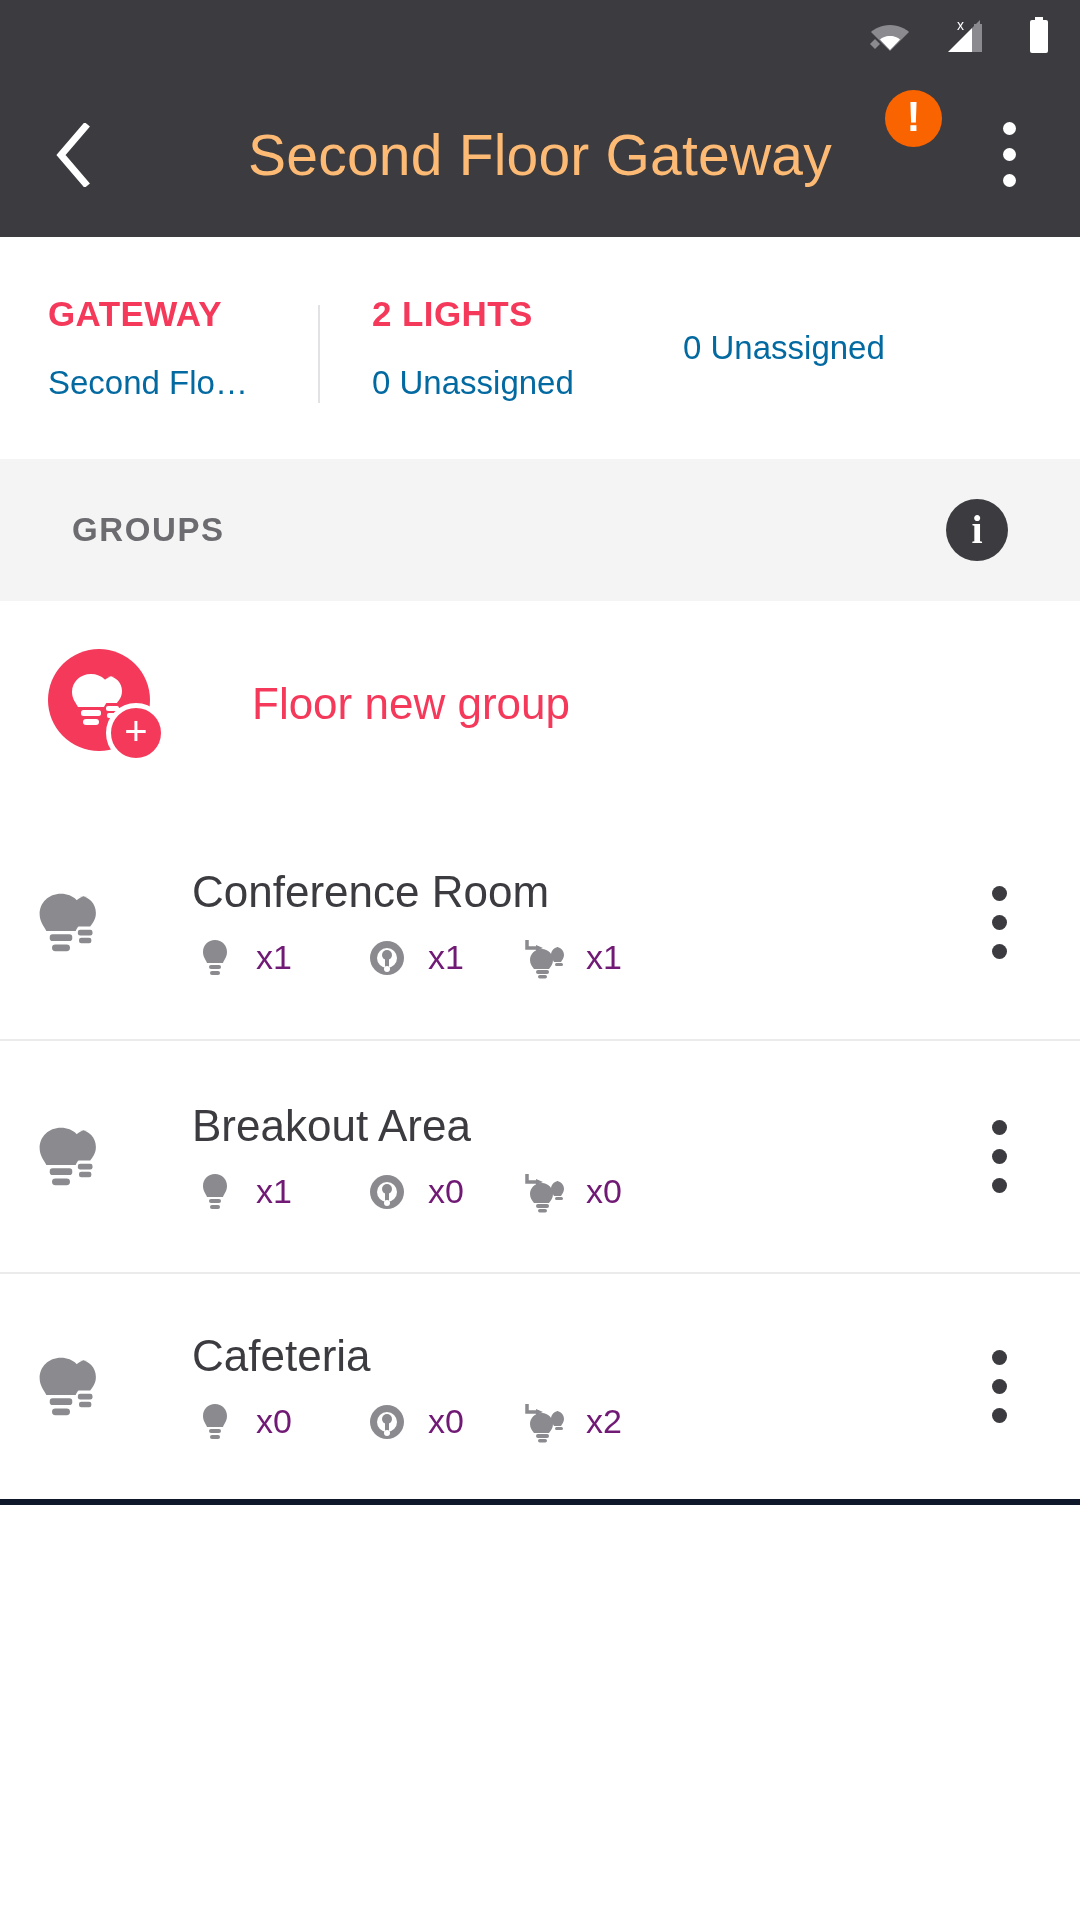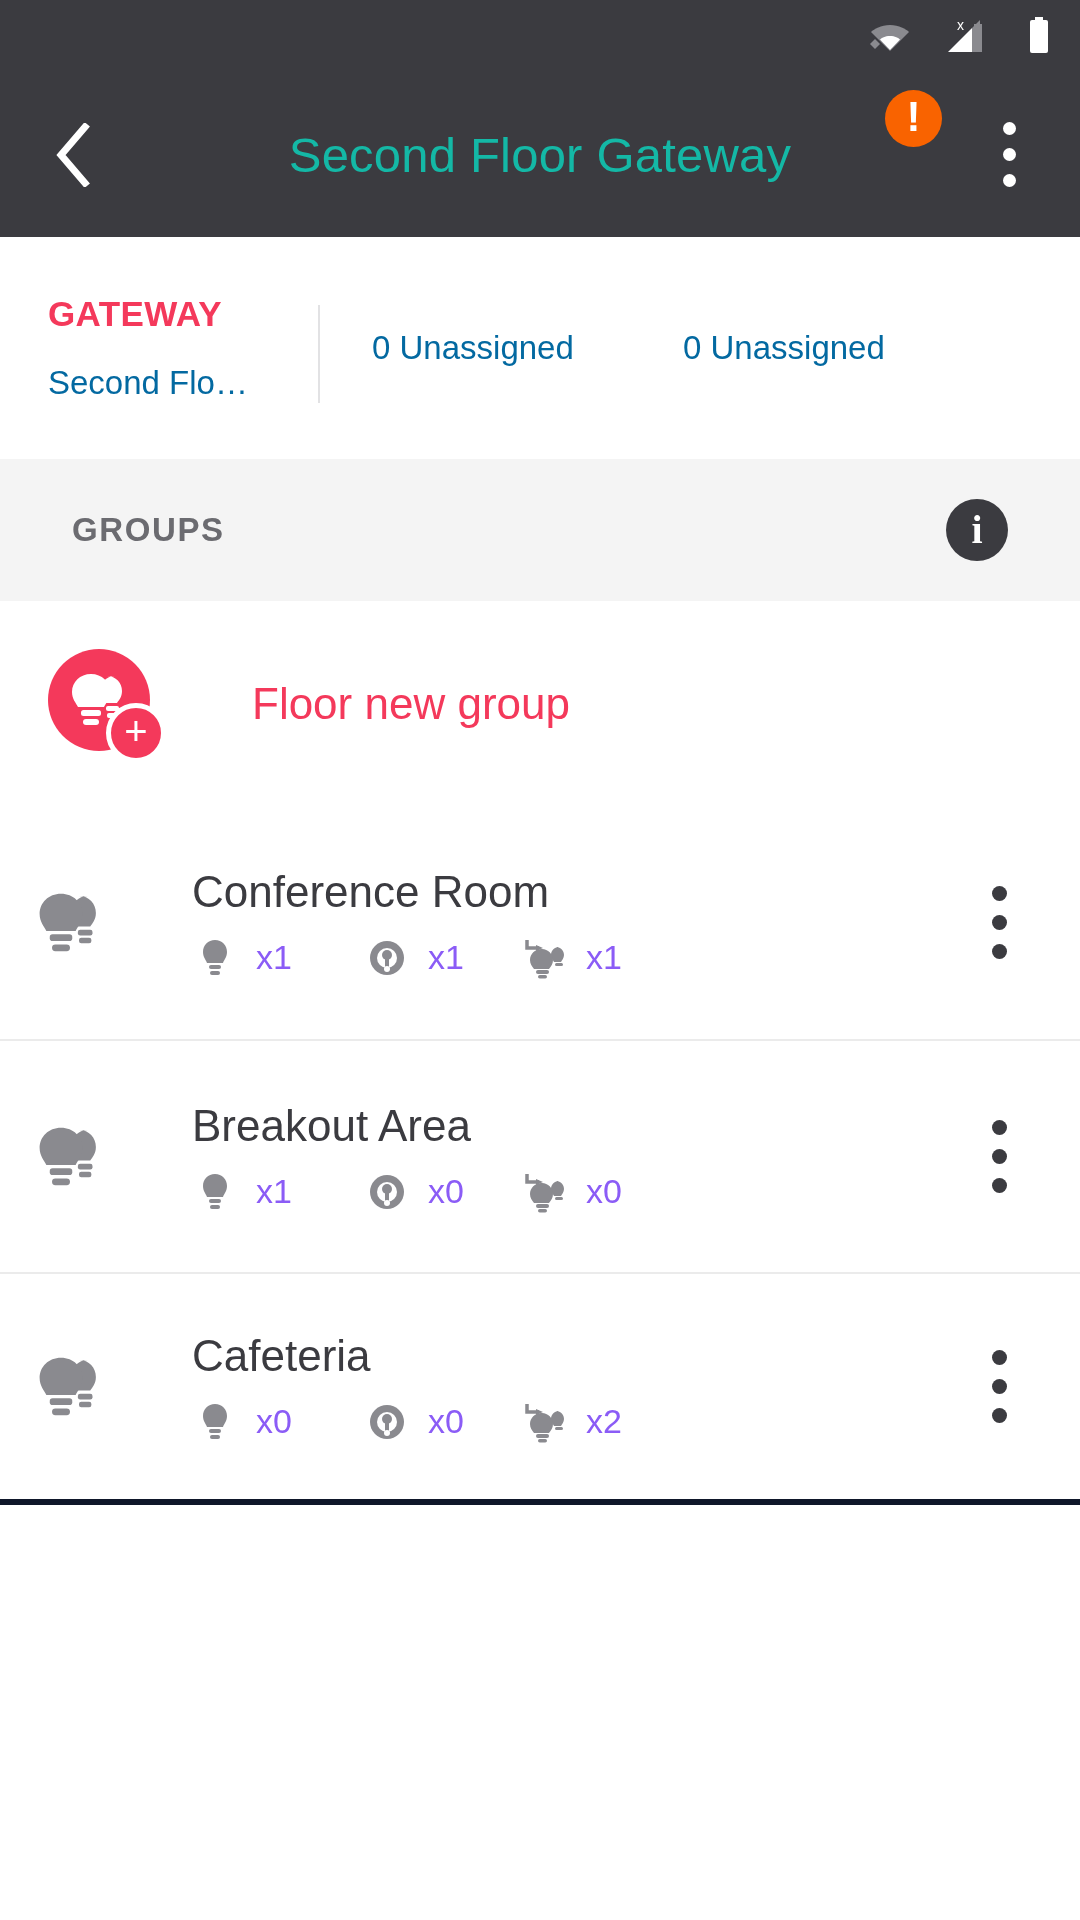--- a/index.html
+++ b/index.html
@@ -35,22 +35,22 @@
     position: absolute;
     left: 36px;
     top: 50%;
     transform: translateY(-50%);
     width: 74px; height: 74px;
     display: flex; align-items: center; justify-content: center;
   }
   .appbar-title {
     width: 100%;
     text-align: center;
-    color: #14b8a6;
-    font-size: 49px;
+    color: #fdba74;
+    font-size: 57px;
     font-weight: 400;
     letter-spacing: 0.2px;
   }
   .alert-badge {
     position: absolute;
     right: 138px;
     top: 18px;
     width: 57px; height: 57px;
     border-radius: 50%;
     background: #f96300;
@@ -213,21 +213,21 @@
   .count {
     display: flex;
     align-items: center;
   }
   .count .cicon {
     width: 46px;
     display: flex; align-items: center; justify-content: center;
     flex: none;
   }
   .count .cval {
-    color: #8b5cf6;
+    color: #701a75;
     font-size: 34px;
     margin-left: 18px;
   }
   .count.c1 { width: 172px; }
   .count.c2 { width: 158px; }
   .count.c3 { width: 160px; }
   .row-overflow {
     width: 70px; height: 110px;
     display: flex; flex-direction: column;
     align-items: center; justify-content: center;
@@ -290,20 +290,21 @@
 
 <div class="stats">
   <div class="stat-divider"></div>
 
   <div class="stat gateway">
     <div class="stat-title">GATEWAY</div>
     <div class="stat-sub">Second Flo…</div>
   </div>
 
   <div class="stat lights">
+    <div class="stat-title">2 LIGHTS</div>
     <div class="stat-sub">0 Unassigned</div>
   </div>
 
   <div class="stat controls">
     <div class="stat-sub">0 Unassigned</div>
   </div>
 </div>
 
 <div class="groups-band">
   <div class="groups-label">GROUPS</div>

